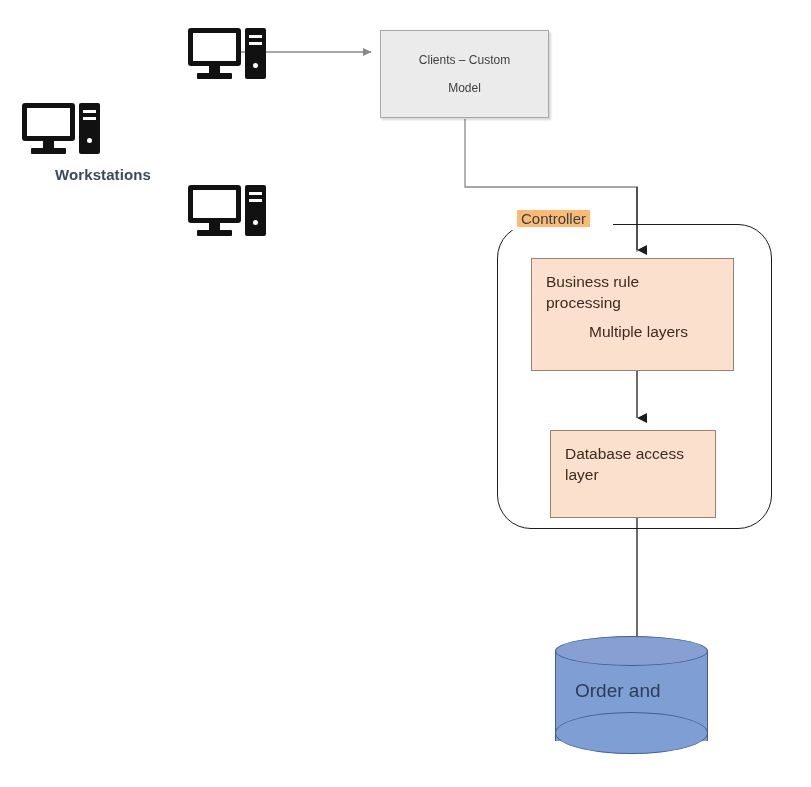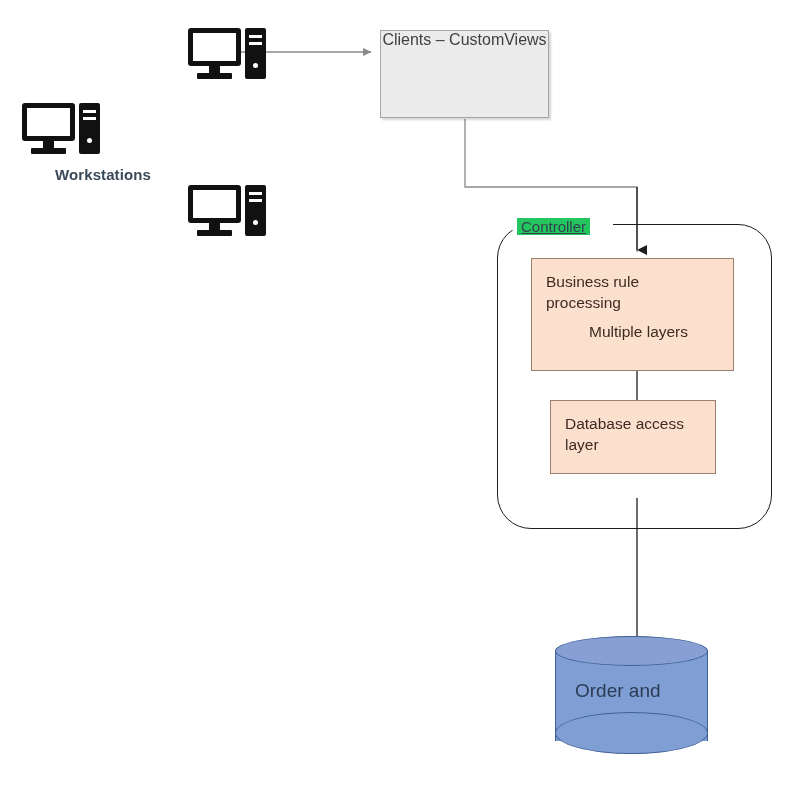--- a/index.html
+++ b/index.html
@@ -94,24 +94,24 @@
     position: absolute;
     left: 380px;
     top: 30px;
     width: 169px;
     height: 88px;
     background: #ebebeb;
     border: 1px solid #a6a6a6;
     box-sizing: border-box;
     box-shadow: 1.5px 1.5px 2px rgba(0,0,0,0.16);
     color: #3f3f3f;
-    font-size: 16px;
+    font-size: 12px;
     display: flex;
-    flex-direction: row;
-    align-items: flex-start;
+    flex-direction: column;
+    align-items: center;
     justify-content: center;
   }
   .clients-line1 { margin-bottom: 14px; }
   .clients-line2 { }
 
   .peach-box {
     position: absolute;
     background: #fbe0ce;
     border: 1px solid #9c7f6d;
     box-sizing: border-box;
@@ -136,23 +136,23 @@
   }
 
   #box-business {
     left: 531px;
     top: 258px;
     width: 203px;
     height: 113px;
   }
   #box-dbaccess {
     left: 550px;
-    top: 400px;
+    top: 430px;
     width: 166px;
-    height: 74px;
+    height: 88px;
   }
 
   
   .controller-rect {
     position: absolute;
     left: 497px;
     top: 224px;
     width: 275px;
     height: 305px;
     border: 1.4px solid #1d1d1d;
@@ -164,27 +164,26 @@
     position: absolute;
     left: 500px;
     top: 218px;
     width: 113px;
     height: 12px;
     background: #ffffff;
   }
   .controller-label {
     position: absolute;
     left: 517px;
-    top: 218px;
+    top: 210px;
     font-size: 15px;
     color: #36414f;
-    background: #22c55e;
+    background: #fdba74;
     padding: 0 4px;
     white-space: nowrap;
-    text-decoration: underline;
   }
 
   
   .cylinder {
     position: absolute;
     left: 555px;
     top: 636px;
     width: 153px;
     height: 119px;
   }
@@ -304,21 +303,21 @@
       <div class="ws-slot s1"></div>
       <div class="ws-slot s2"></div>
       <div class="ws-led"></div>
     </div>
   </div>
 
   <div class="ws-label" style="left:55px; top:166px;font-weight:bold;">Workstations</div>
 
   <div class="clients-box">
     <div class="clients-line1">Clients – Custom</div>
-    <div class="clients-line2">Views</div>
+    <div class="clients-line2">Model</div>
   </div>
 
   <div class="controller-rect"></div>
   <div class="controller-gap"></div>
   <div class="controller-label">Controller</div>
 
   <div class="peach-box" id="box-business">
     <div class="txt-left">
       <div>Business rule</div>
       <div>processing</div>

